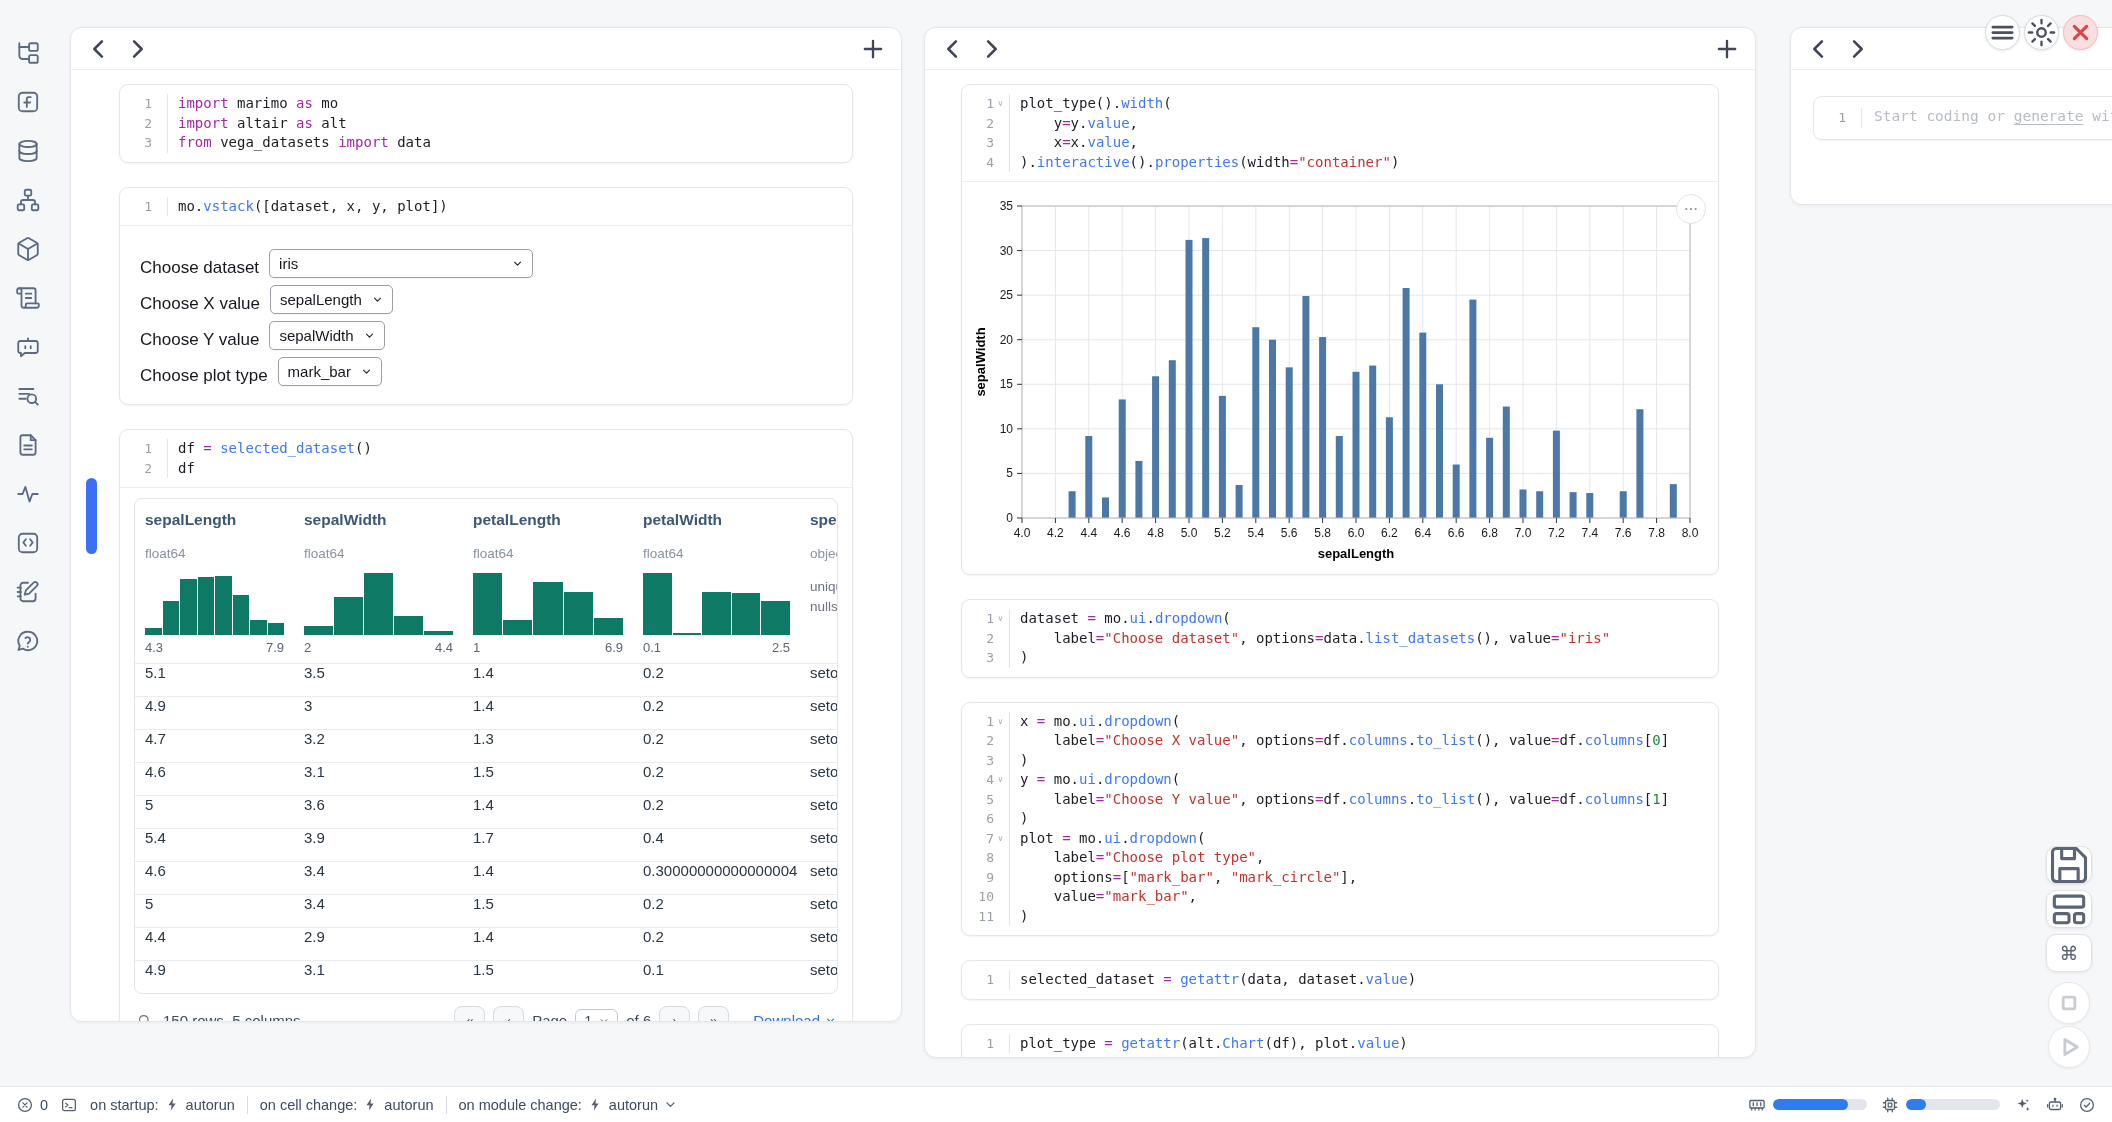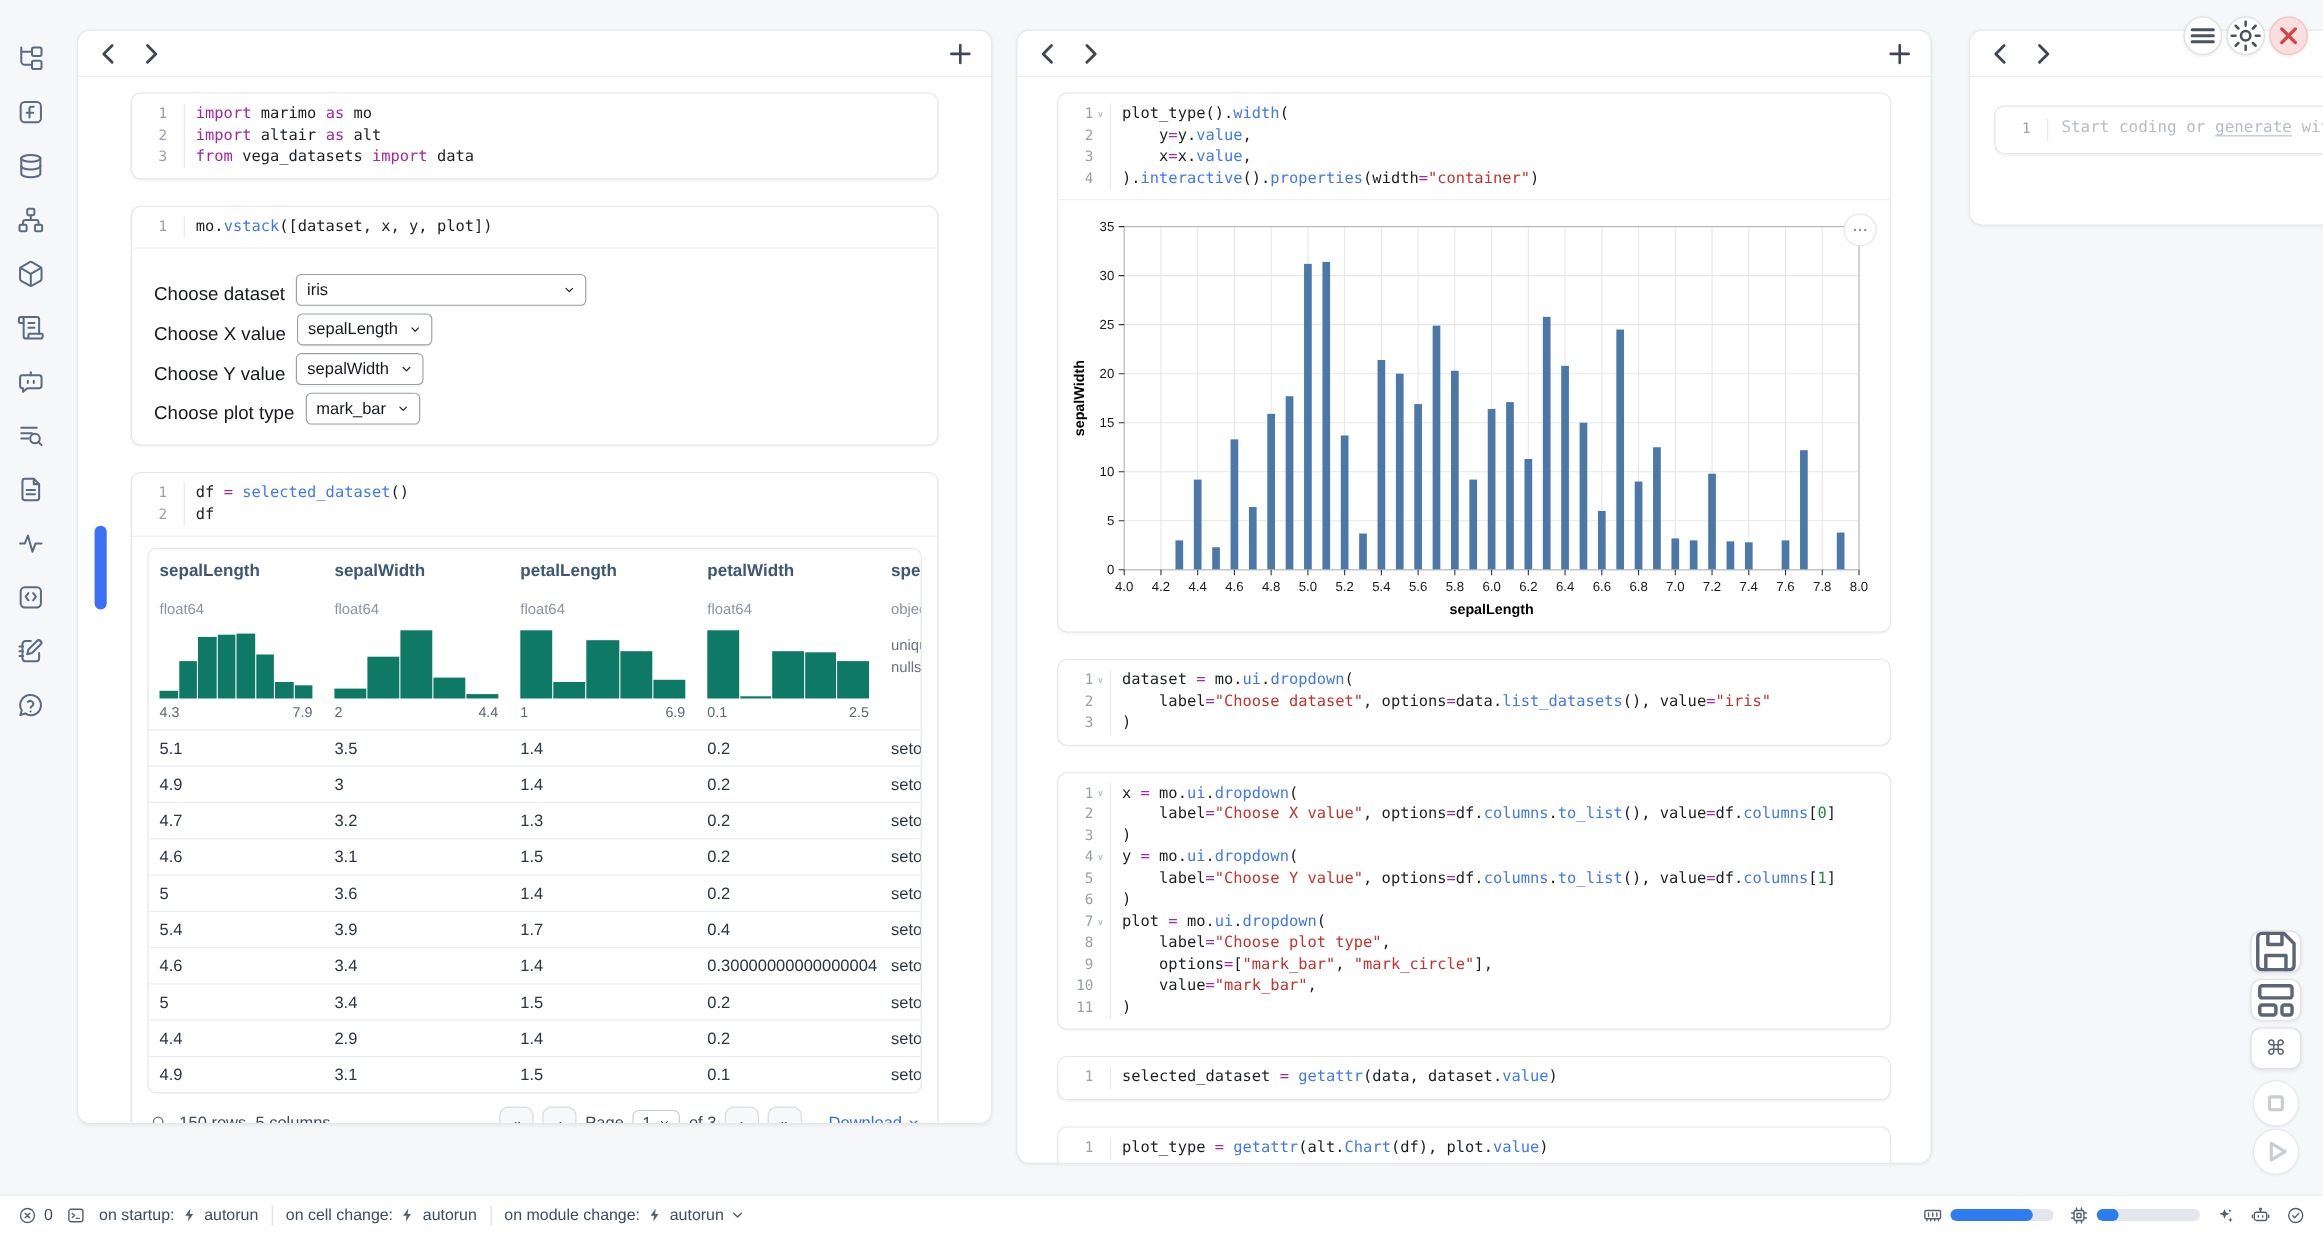--- a/index.html
+++ b/index.html
@@ -39,21 +39,21 @@
   
   .dftable{margin:10px 14px 0;border:1px solid #e2e5e9;border-radius:8px;overflow:hidden;background:#fff}
   .thead{display:flex;padding:12px 0 8px}
   .thcol{flex:none;padding:0 10px;overflow:hidden}
   .thname{font-size:15.5px;font-weight:bold;color:#3d5875;white-space:nowrap}
   .thtype{font-size:13.5px;color:#8a93a1;margin-top:17px;white-space:nowrap}
   .hist{height:62px;display:flex;align-items:flex-end;gap:1px;margin-top:12px}
   .hist .hbar{flex:1;background:#0e7a65}
   .minmax{display:flex;justify-content:space-between;font-size:13px;color:#5c6673;margin-top:5px}
   .thstats{font-size:13.5px;color:#6b7280;margin-top:16px;line-height:20px;white-space:nowrap}
-  .trow{display:flex;border-top:1px solid #e9ebef;height:33px;align-items:center}
+  .trow{display:flex;border-top:1px solid #e9ebef;height:33px;}
   .tcell{flex:none;padding:0 10px;font-size:15px;color:#2a3644;white-space:nowrap;overflow:hidden}
   .tfoot{display:flex;align-items:center;gap:10px;padding:12px 16px 14px;font-size:15px;color:#3c4a5a}
   .tfoot .search-ic{width:17px;height:17px;color:#6b7480}
   .pager{margin-left:auto;display:flex;align-items:center;gap:8px}
   .pgbtn{width:31px;height:29px;border:1px solid #d8dbe0;background:#f7f8f9;border-radius:8px;color:#4a5361;font-size:14px;display:flex;align-items:center;justify-content:center;cursor:pointer;box-shadow:0 1px 1px rgba(0,0,0,.05)}
   .pgsel{display:inline-flex;align-items:center;gap:7px;border:1px solid #c6cad1;border-radius:6px;background:#fff;padding:3px 8px;font-size:14.5px;cursor:pointer}
   .pgsel .chev{width:10px;height:10px}
   .dl{border:none;background:transparent;color:#2b6fe3;font-size:15px;display:flex;align-items:center;gap:5px;cursor:pointer;margin-left:14px}
   .dl .chev{width:11px;height:11px}
 
@@ -478,21 +478,21 @@
             <button class="pgbtn">‹</button>
             <span>Page</span>
             <div class="pgsel">
               <span>1</span>
               <span class="chev" style="display: inline-flex;">
                   <svg viewBox="0 0 24 24" fill="none" stroke="currentColor" stroke-width="1.7" stroke-linecap="round" stroke-linejoin="round" style="width:100%;height:100%">
                     <path d="M5.5 9l6.5 6.5L18.5 9" stroke-width="2.4"></path>
                   </svg>
                 </span>
             </div>
-            <span>of 3</span>
+            <span>of 6</span>
             <button class="pgbtn">›</button>
             <button class="pgbtn">»</button>
           </div>
           <button class="dl">
             <span>Download</span>
             <span class="chev" style="display: inline-flex;">
                 <svg viewBox="0 0 24 24" fill="none" stroke="currentColor" stroke-width="1.7" stroke-linecap="round" stroke-linejoin="round" style="width:100%;height:100%">
                   <path d="M5.5 9l6.5 6.5L18.5 9" stroke-width="2.4"></path>
                 </svg>
               </span>

